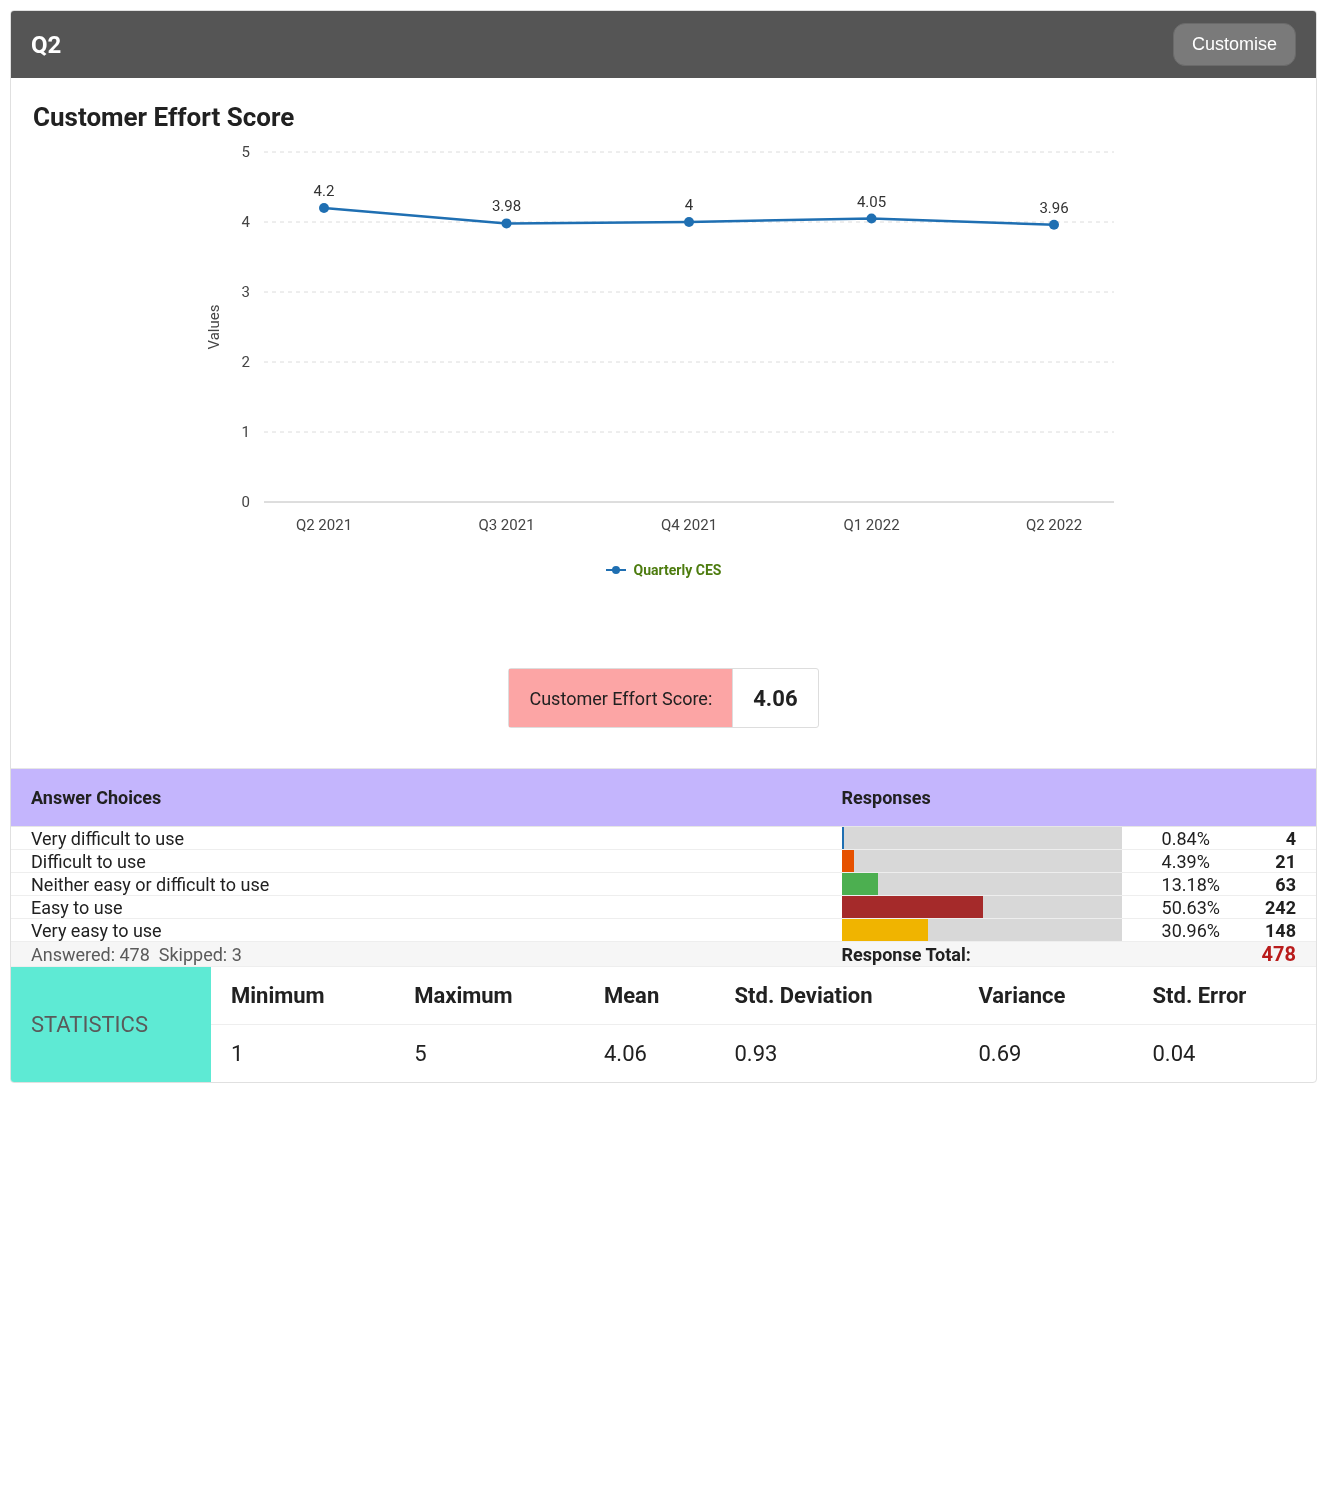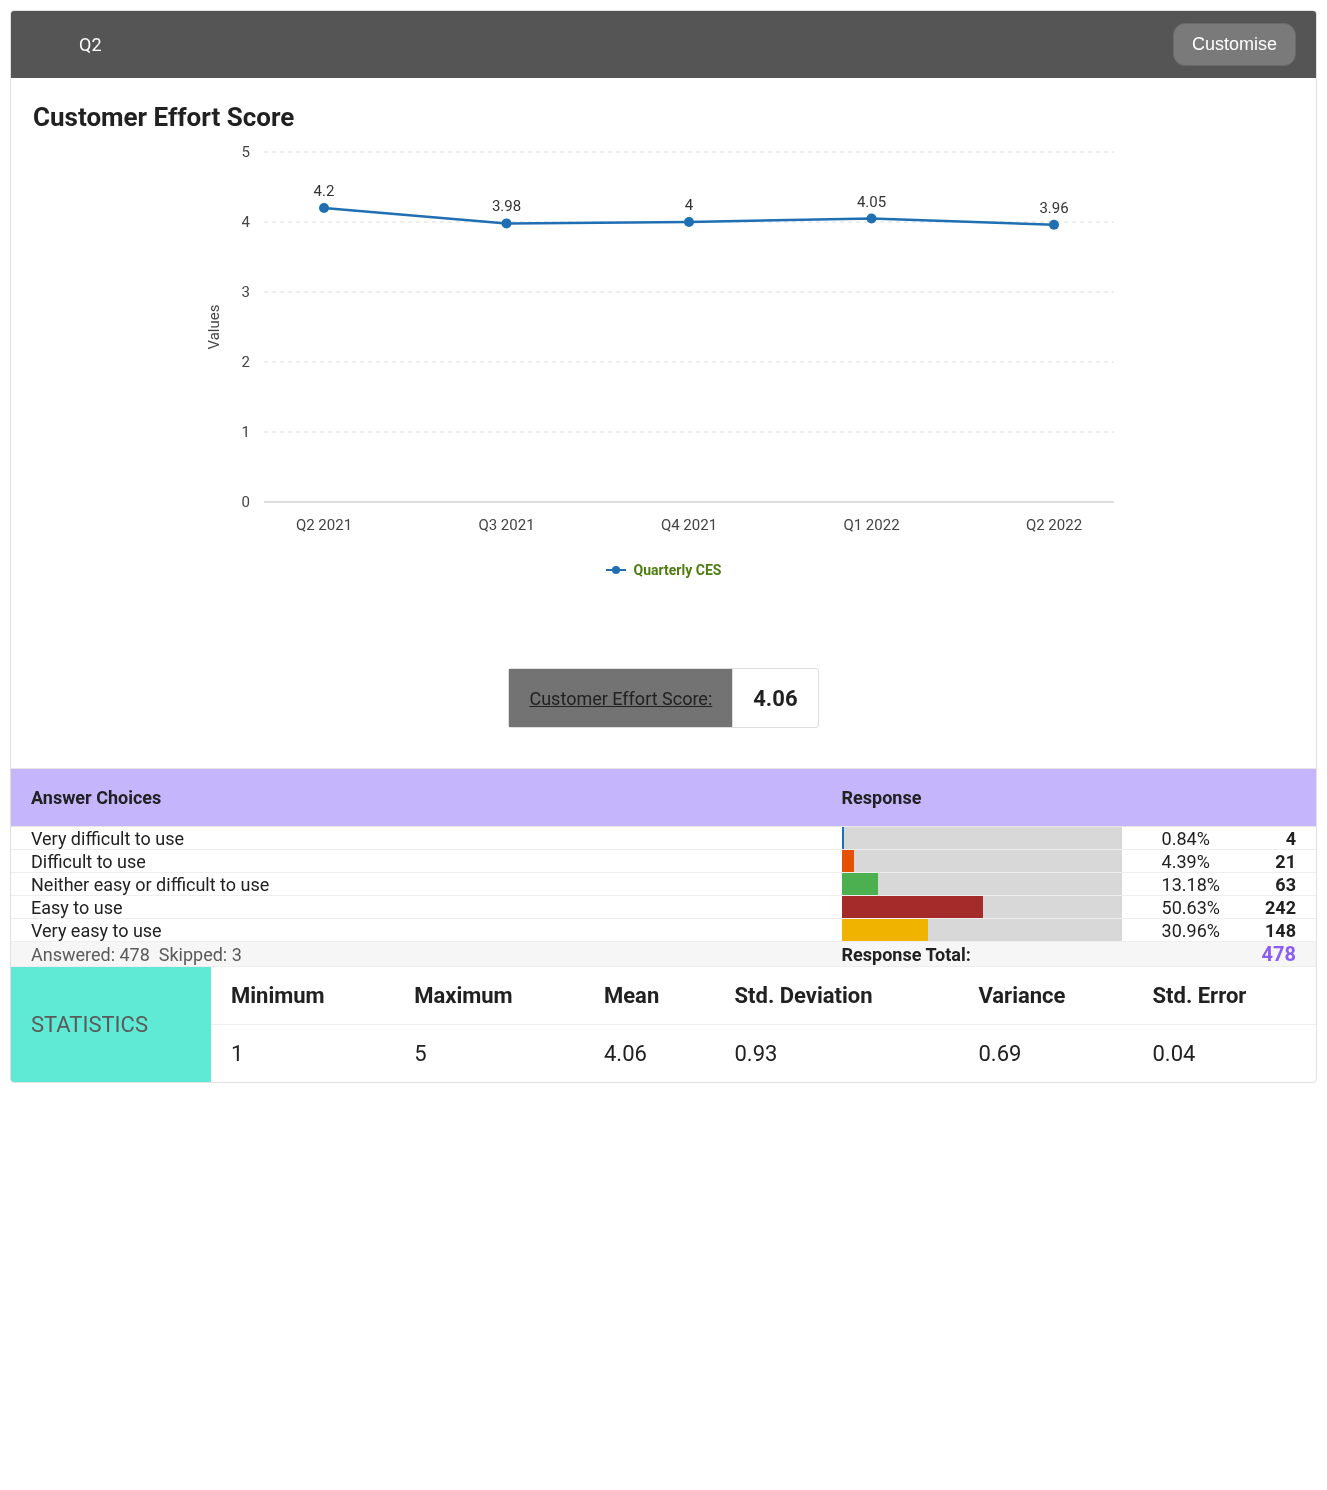--- a/index.html
+++ b/index.html
@@ -1,43 +1,43 @@
 <!DOCTYPE html>
 <html><head>
 <meta charset="utf-8">
 <style>
   * { box-sizing: border-box; margin: 0; padding: 0; }
   body { font-family: -apple-system, Roboto, "Segoe UI", Arial, sans-serif; background: #fff; color: #212121; padding: 10px; }
   .card { border: 1px solid #e0e0e0; border-radius: 4px; overflow: hidden; }
   .header { background: #555; color: #fff; display: flex; align-items: center; justify-content: space-between; padding: 12px 20px; }
-  .header-title { font-size: 18px; font-weight: 400; margin-left: 48px; }
+  .header-title { font-size: 24px; font-weight: 700; }
   .customise-btn { background: #7a7a7a; border: 1px solid #6a6a6a; border-radius: 12px; color: #fff; padding: 10px 18px; font-size: 18px; font-weight: 500; cursor: pointer; }
   .content { padding: 24px 22px 40px 22px; }
   .title { font-size: 26px; font-weight: 700; color: #212121; }
   .chart-wrap { display:flex; justify-content:center; }
   svg.chart { display:block; }
   .legend { display:flex; justify-content:center; margin-top:10px; }
   .legend-item { display:flex; align-items:center; font-size:14px; font-weight:700; color:#4d7c0f; }
   .legend-line { width:20px; height:2px; background:#1f6fb2; position:relative; margin-right:8px; }
   .legend-line::after { content:""; position:absolute; width:8px; height:8px; background:#1f6fb2; border-radius:50%; top:-3px; left:6px; }
   .score-box-row { display:flex; justify-content:center; margin-top:90px; }
   .score-box { display:flex; align-items:stretch; border:1px solid #ddd; border-radius:3px; height:60px; }
-  .score-label { background:#737373; padding:0 20px; display:flex; align-items:center; font-size:18px; border-right:1px solid #ddd;text-decoration:underline; }
+  .score-label { background:#fca5a5; padding:0 20px; display:flex; align-items:center; font-size:18px; border-right:1px solid #ddd; }
   .score-val { padding:0 20px; display:flex; align-items:center; font-size:22px; font-weight:700; }
 
   table.resp { width:100%; border-collapse:collapse; margin-top:0; }
   table.resp th { text-align:left; font-weight:700; font-size:18px; padding:18px 20px; background:#c4b5fd; border-top:1px solid #e6e6e6; border-bottom:1px solid #e6e6e6; }
   table.resp td { padding:0 20px; border-bottom:1px solid #eee; font-size:18px; vertical-align:middle; }
   .bar-cell { width:320px; }
   .bar-track { background:#d8d8d8; height:22px; width:100%; position:relative; }
   .bar-fill { height:100%; }
   .pct-cell { width:100px; text-align:left; }
   .cnt-cell { width:60px; text-align:right; font-weight:700; }
   .summary-row td { background:#f6f6f6; color:#5a5a5a; border-bottom:1px solid #e6e6e6; border-top:1px solid #e6e6e6;}
-  .summary-row .right { text-align:center; font-weight:700; color:#8b5cf6; font-size:20px; }
+  .summary-row .right { text-align:center; font-weight:700; color:#b91c1c; font-size:20px; }
   .summary-row .label-right { font-weight:700; color:#212121; }
 
   table.stats { width:100%; border-collapse:collapse; }
   table.stats th, table.stats td { text-align:left; padding:16px 20px; font-size:22px; }
   table.stats .row-hdr { background:#5eead4; color:#5a5a5a; font-weight:400; vertical-align:middle; text-align:left; width:200px; }
   table.stats thead th { font-weight:700; }
   table.stats tr.divider td, table.stats tr.divider th { border-top:1px solid #eee; }
 </style>
 </head>
 <body>
@@ -97,21 +97,21 @@
         <div class="score-label">Customer Effort Score:</div>
         <div class="score-val">4.06</div>
       </div>
     </div>
   </div>
 
   <table class="resp">
     <thead>
       <tr>
         <th>Answer Choices</th>
-        <th colspan="3">Response</th>
+        <th colspan="3">Responses</th>
       </tr>
     </thead>
     <tbody id="resp-body">
         <tr>
           <td>Very difficult to use</td>
           <td class="bar-cell">
             <div class="bar-track">
               <div class="bar-fill" style="width:1%;background:#1f6fb2"></div>
             </div>
           </td>

